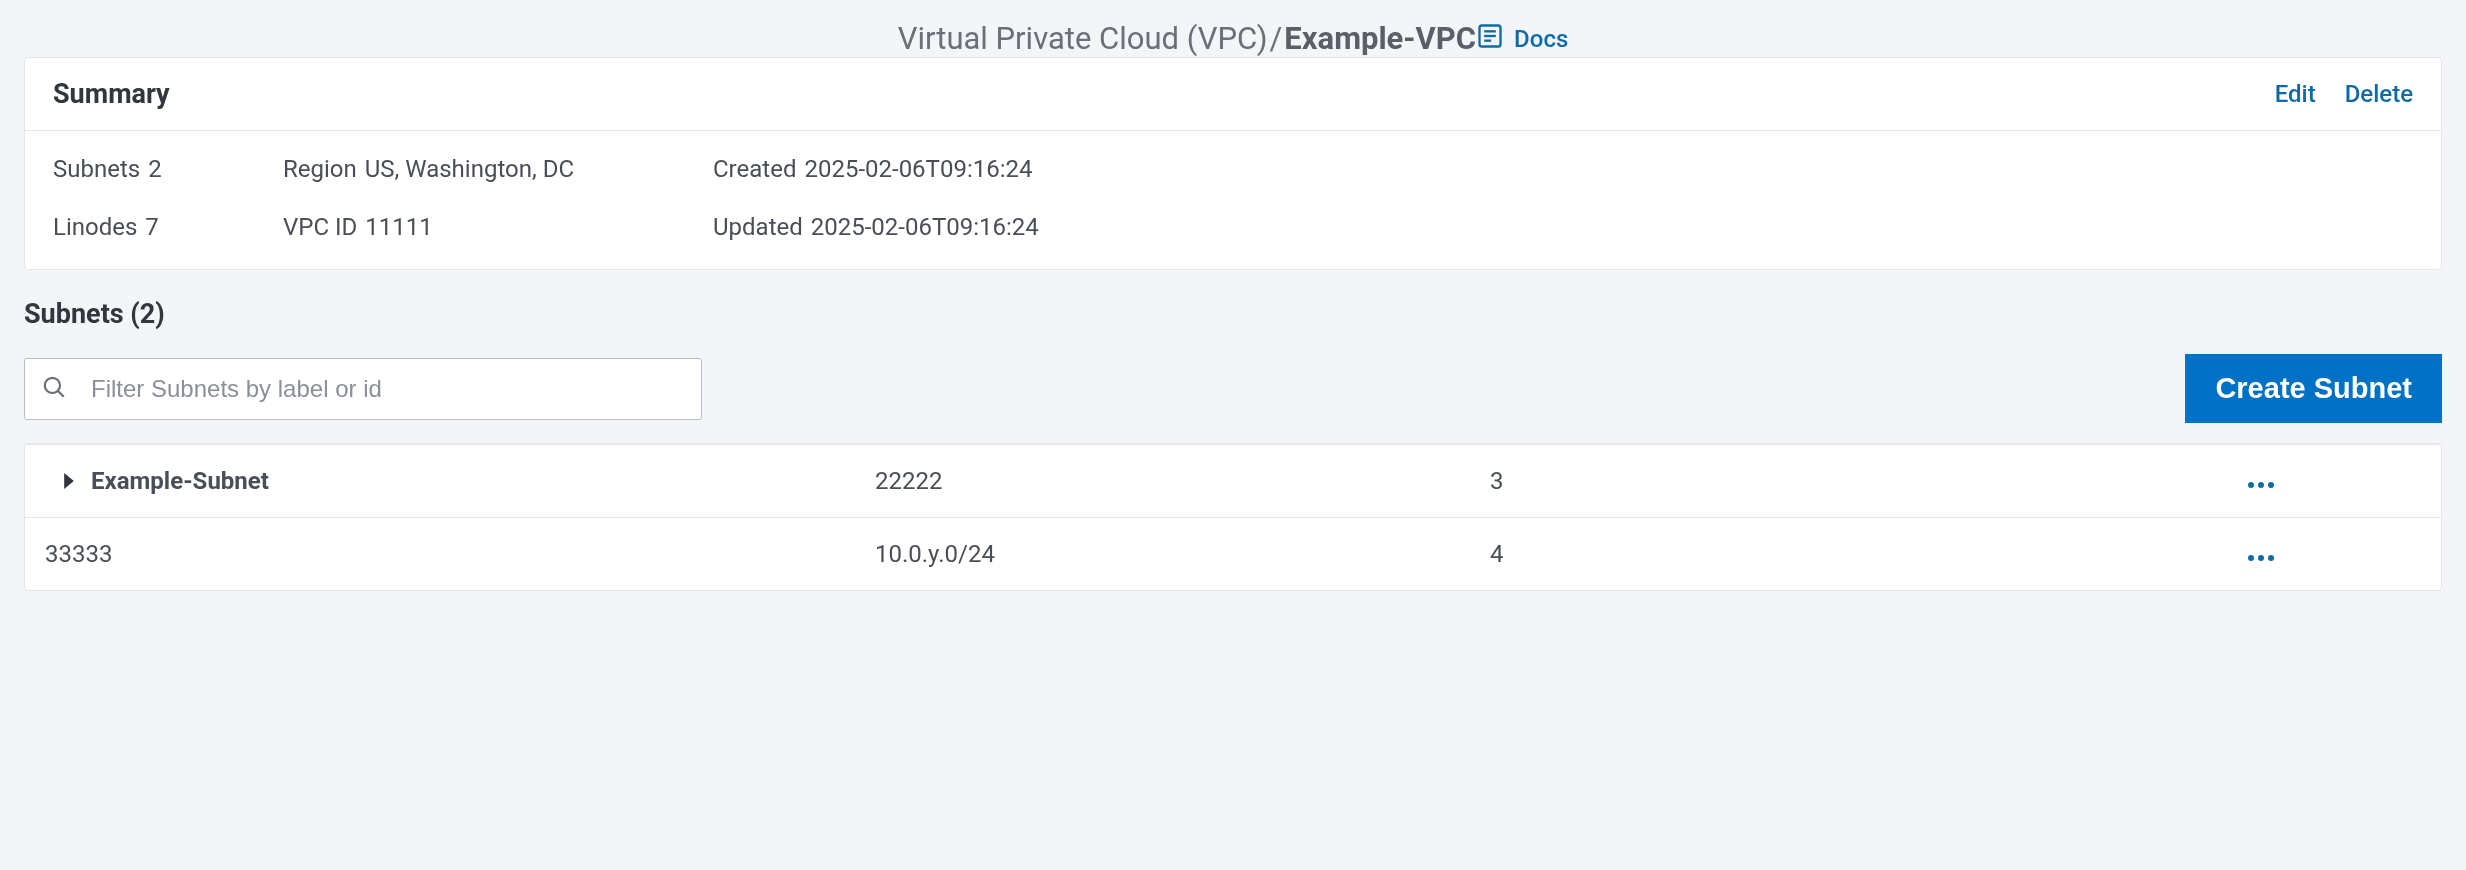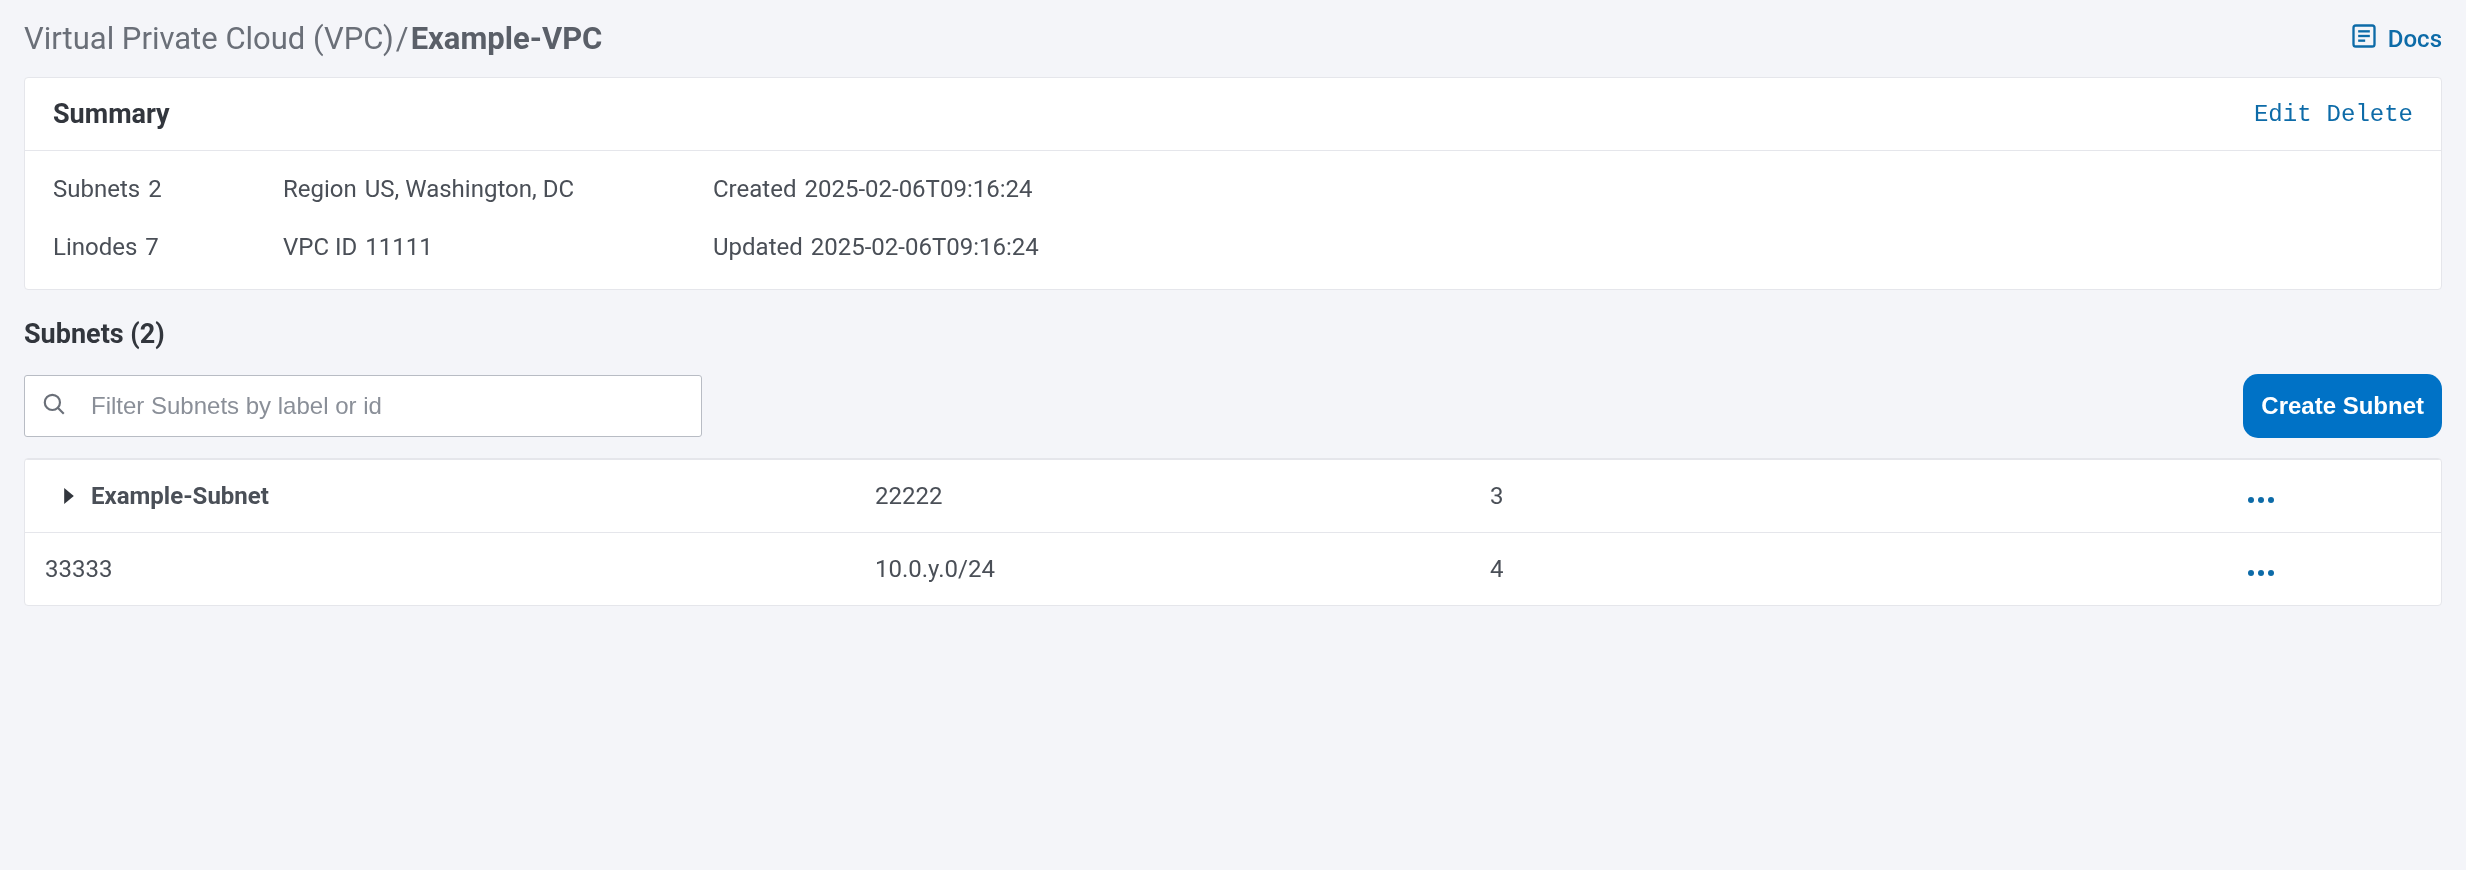--- a/index.html
+++ b/index.html
@@ -3,44 +3,44 @@
 <meta charset="utf-8">
 <style>
   * { box-sizing: border-box; margin: 0; padding: 0; }
   body {
     background: #f4f5f9;
     font-family: -apple-system, BlinkMacSystemFont, "Segoe UI", Roboto, Helvetica, Arial, sans-serif;
     color: #3a3f46;
     padding: 20px 24px;
     width: 2466px;
   }
-  .top-row { display: flex; justify-content: space-between; align-items: center; margin-bottom: 20px; }
+  .top-row { display: flex; justify-content: center; align-items: center; }
   .breadcrumb { font-size: 31px; color: #6a6f78; font-weight: 400; }
   .breadcrumb .crumb-current { color: #5a5f68; font-weight: 700; }
   .breadcrumb .sep { margin: 0 2px; color: #6a6f78; }
   .docs-link { display: flex; align-items: center; gap: 10px; color: #0d6ba8; font-size: 24px; font-weight: 500; cursor: pointer; }
   .docs-link svg { width: 28px; height: 28px; stroke: #0d6ba8; }
 
   .card { background: #fff; border: 1px solid #e5e6eb; border-radius: 4px; margin-bottom: 28px; }
   .card-header { display: flex; justify-content: space-between; align-items: center; padding: 20px 28px; border-bottom: 1px solid #e5e6eb; }
   .card-header h2 { font-size: 27px; font-weight: 700; color: #32363d; }
-  .card-actions { display: flex; gap: 15px; font-family: Liberation Mono, monospace; }
+  .card-actions { display: flex; gap: 29px; }
   .card-actions a { color: #0d6ba8; font-size: 24px; font-weight: 500; cursor: pointer; text-decoration: none; }
   .card-body { padding: 24px 28px 28px; display: grid; grid-template-columns: 220px 420px 500px; row-gap: 30px; column-gap: 10px; font-size: 24px; color: #4a4f57; }
   .kv .k { font-weight: 400; margin-right: 8px; text-align: right; }
   .kv .v { font-weight: 400; }
 
   .section-title { font-size: 27px; font-weight: 700; color: #32363d; margin-bottom: 24px; }
 
   .toolbar { display: flex; justify-content: space-between; align-items: center; margin-bottom: 20px; }
   .search-box { display: flex; align-items: center; width: 678px; border: 1px solid #b8bcc4; background: #fff; border-radius: 3px; padding: 0 16px; height: 62px; }
   .search-box svg { width: 26px; height: 26px; stroke: #6a6f78; flex: none; margin-right: 24px; }
   .search-box input { border: none; outline: none; font-size: 24px; color: #3a3f46; width: 100%; background: transparent; }
   .search-box input::placeholder { color: #8a8f98; }
-  .btn-primary { background: #0072c6; color: #fff; font-size: 24px; font-weight: 600; border: none; padding: 18px 18px; border-radius: 15px; cursor: pointer; }
+  .btn-primary { background: #0072c6; color: #fff; font-size: 29px; font-weight: 600; border: none; padding: 18px 30px; border-radius: 0; cursor: pointer; }
 
   .table { width: 100%; border: 1px solid #e5e6eb; border-radius: 4px; overflow: hidden; background: #fff; }
   .thead, .trow { display: grid; grid-template-columns: 830px 615px 415px 430px 140px; align-items: center; }
   .thead { background: #e0e2e8; font-size: 24px; font-weight: 700; color: #32363d; }
   .th, .td { padding: 22px 20px; font-size: 24px; color: #4a4f57; }
   .th.sortable { cursor: pointer; }
   .th.first-col { padding-left: 30px; }
   .sort-icon { font-size: 20px; margin-left: 6px; color: #4a4f57; }
   .trow { border-top: 1px solid #e5e6eb; }
   .trow .td.first-col { display: flex; align-items: center; gap: 14px; padding-left: 36px; font-weight: bold; }

